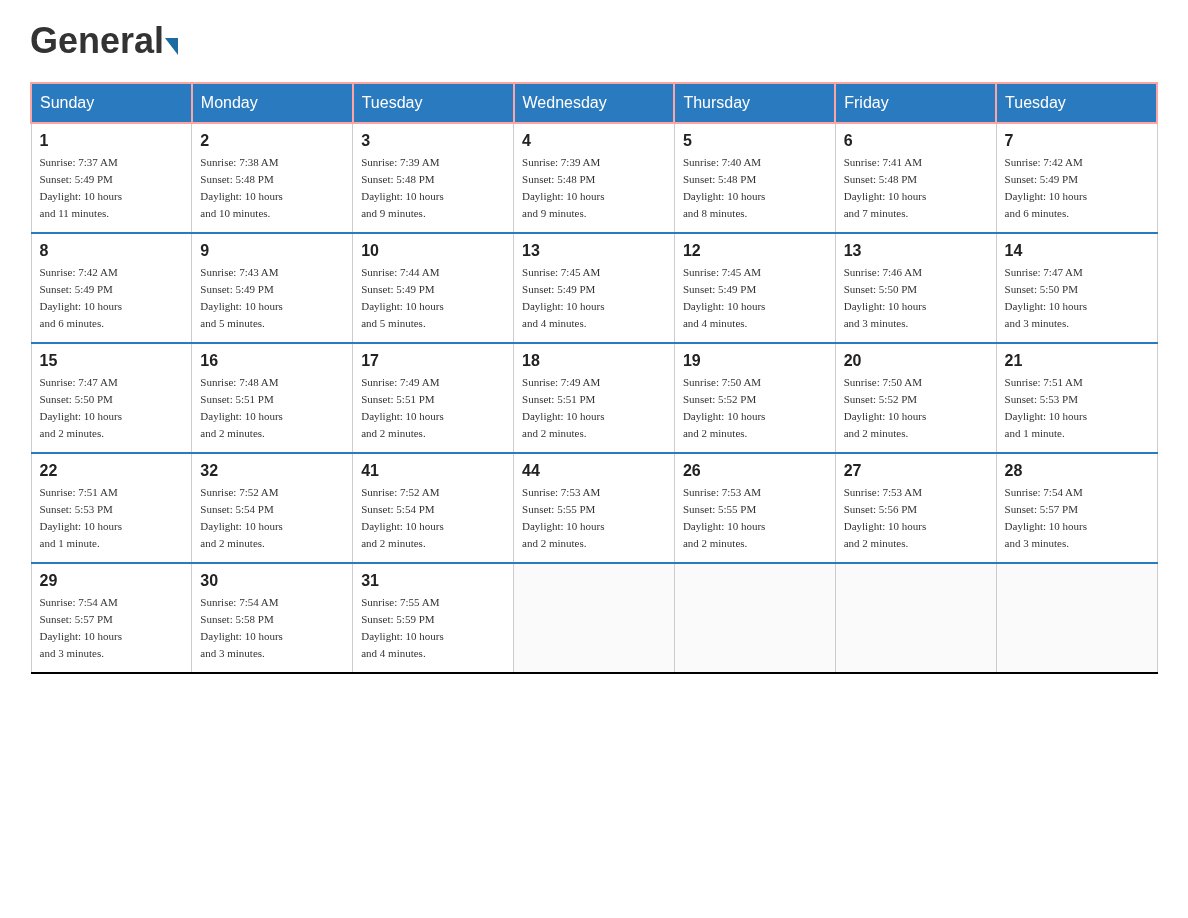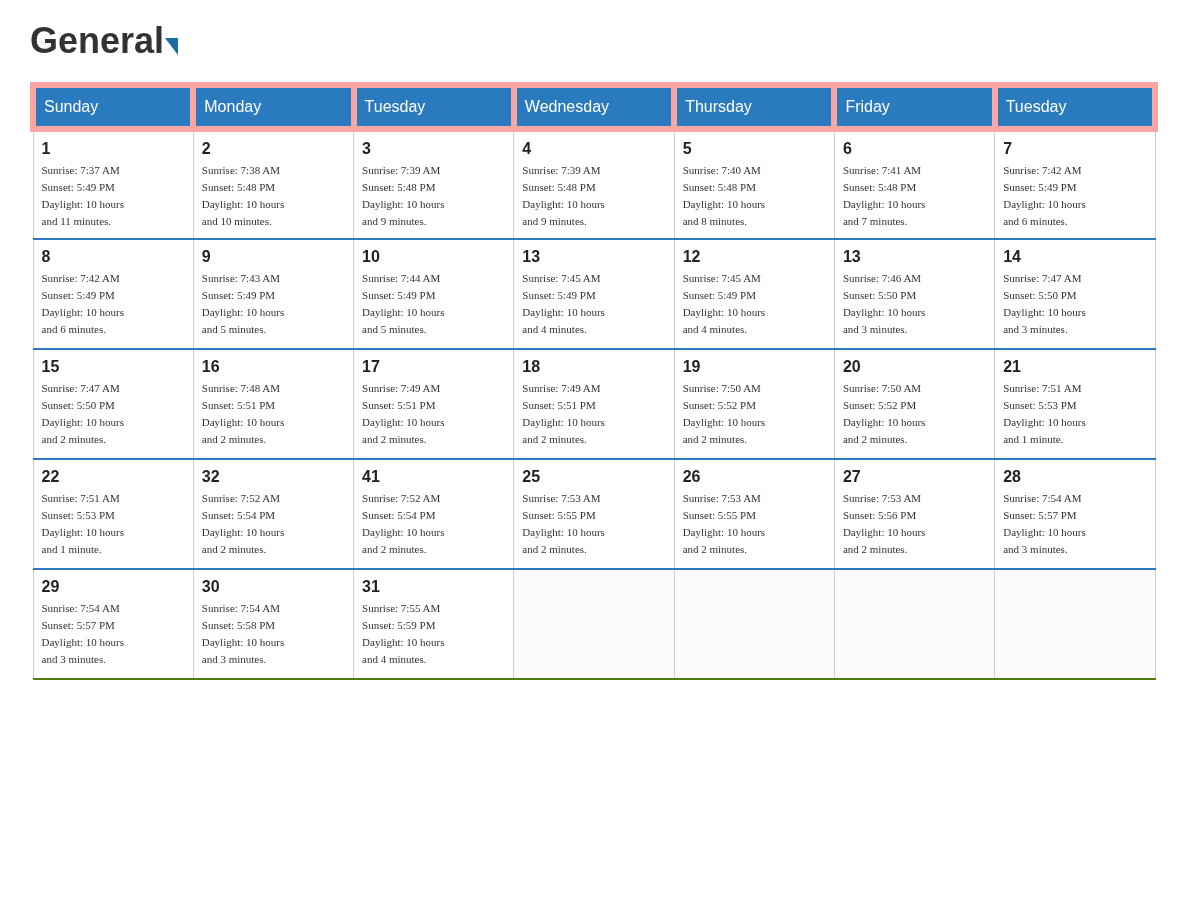--- a/index.html
+++ b/index.html
@@ -55,21 +55,21 @@
       border-collapse: collapse;
       table-layout: fixed;
     }
     thead tr th {
       background-color: #2a7abf;
       color: #fff;
       padding: 10px 8px;
       font-size: 16px;
       font-weight: normal;
       text-align: left;
-      border: 6px solid #fca5a5;
+      border: 2px solid #fca5a5;
     }
     tbody tr td {
       vertical-align: top;
       padding: 8px;
       border: 1px solid #ccc;
       font-size: 13px;
       color: #333;
       height: 110px;
       border-bottom: 2px solid #2a7abf;
     }
@@ -86,21 +86,21 @@
     .day-info {
       line-height: 1.55;
       font-size: 11px;
       color: #333;
       font-family: Liberation Serif, serif;
     }
     td.empty {
       background: #fafafa;
     }
     tbody tr:last-child td {
-      border-bottom: 2px solid #4d7c0f;
+      border-bottom: 2px solid #000000;
     }
   </style>
 </head>
 <body>
 
 <div class="header">
   <div class="logo">
     <div class="logo-text">
         <span class="logo-general">General</span>
         <span style="display: inline-block; width: 0px; height: 0px; border-left: 13px solid transparent; border-right: 0px solid transparent; border-top: 17px solid rgb(26, 107, 160); margin: 0px 1px; position: relative; top: 5px;"></span>
@@ -224,21 +224,21 @@
         </td>
         <td>
           <span class="day-number">32</span>
           <span class="day-info">Sunrise: 7:52 AM<br>Sunset: 5:54 PM<br>Daylight: 10 hours<br>and 2 minutes.</span>
         </td>
         <td>
           <span class="day-number">41</span>
           <span class="day-info">Sunrise: 7:52 AM<br>Sunset: 5:54 PM<br>Daylight: 10 hours<br>and 2 minutes.</span>
         </td>
         <td>
-          <span class="day-number">25</span>
+          <span class="day-number">44</span>
           <span class="day-info">Sunrise: 7:53 AM<br>Sunset: 5:55 PM<br>Daylight: 10 hours<br>and 2 minutes.</span>
         </td>
         <td>
           <span class="day-number">26</span>
           <span class="day-info">Sunrise: 7:53 AM<br>Sunset: 5:55 PM<br>Daylight: 10 hours<br>and 2 minutes.</span>
         </td>
         <td>
           <span class="day-number">27</span>
           <span class="day-info">Sunrise: 7:53 AM<br>Sunset: 5:56 PM<br>Daylight: 10 hours<br>and 2 minutes.</span>
         </td>

